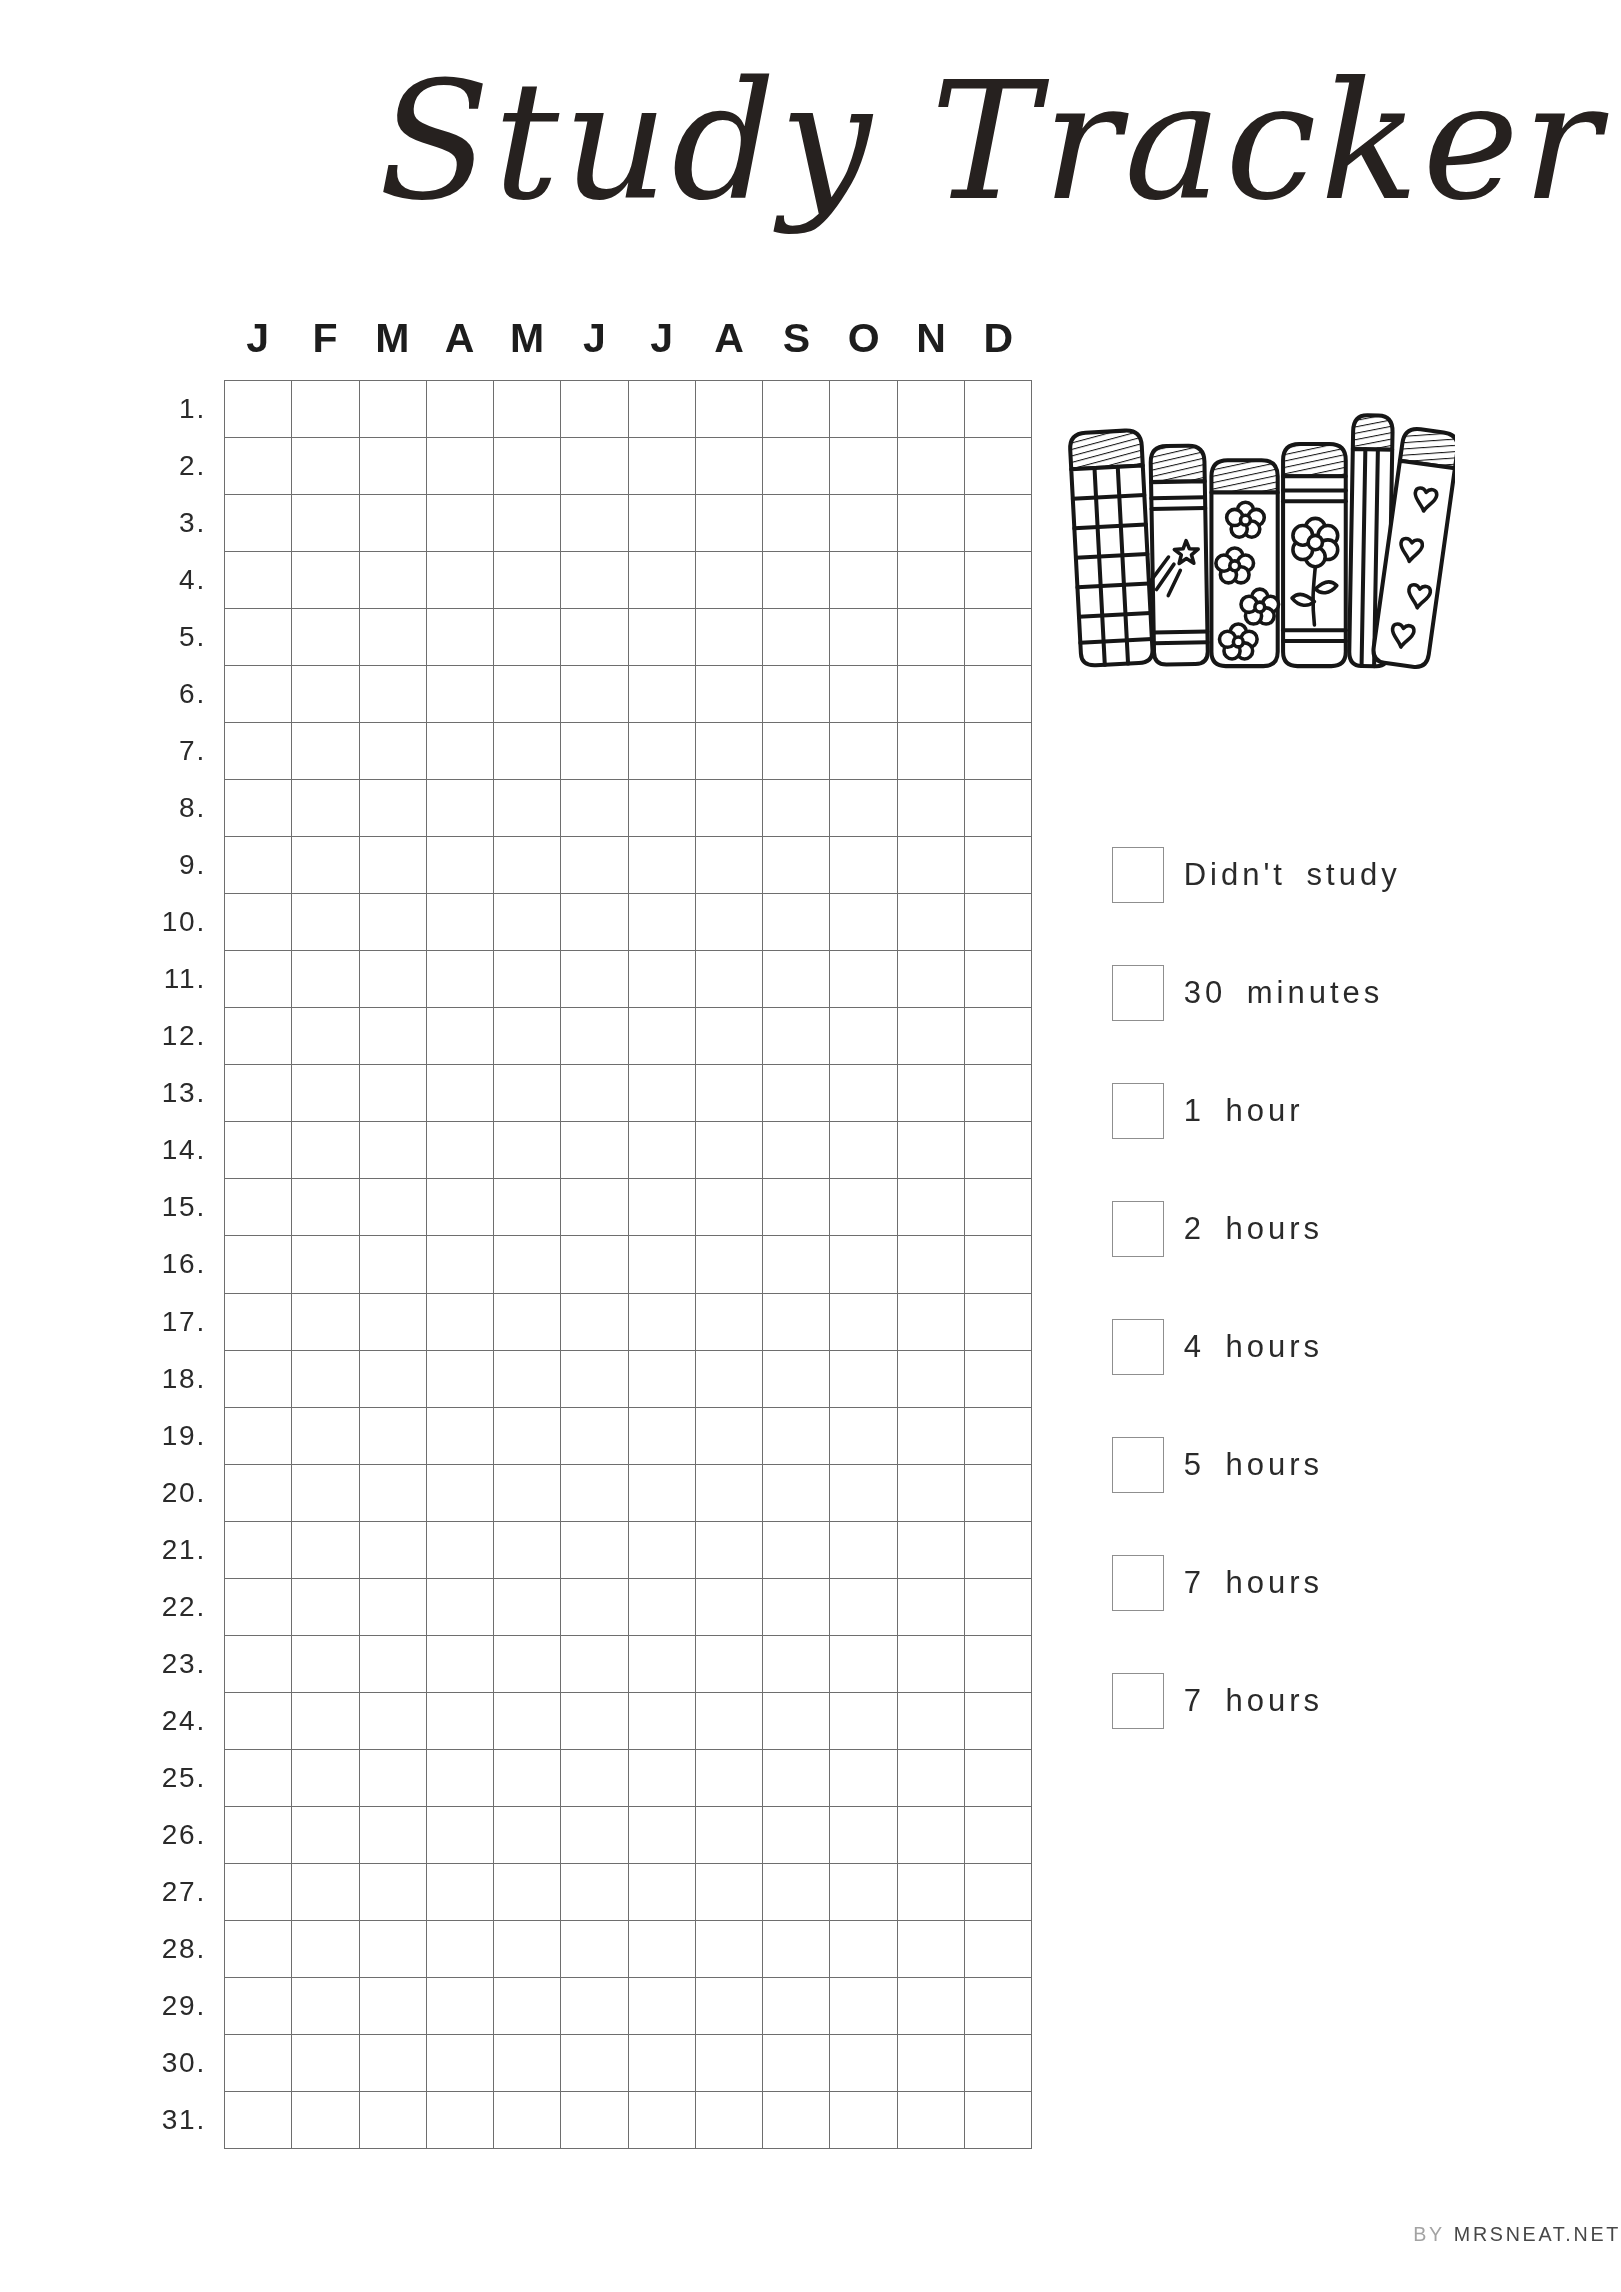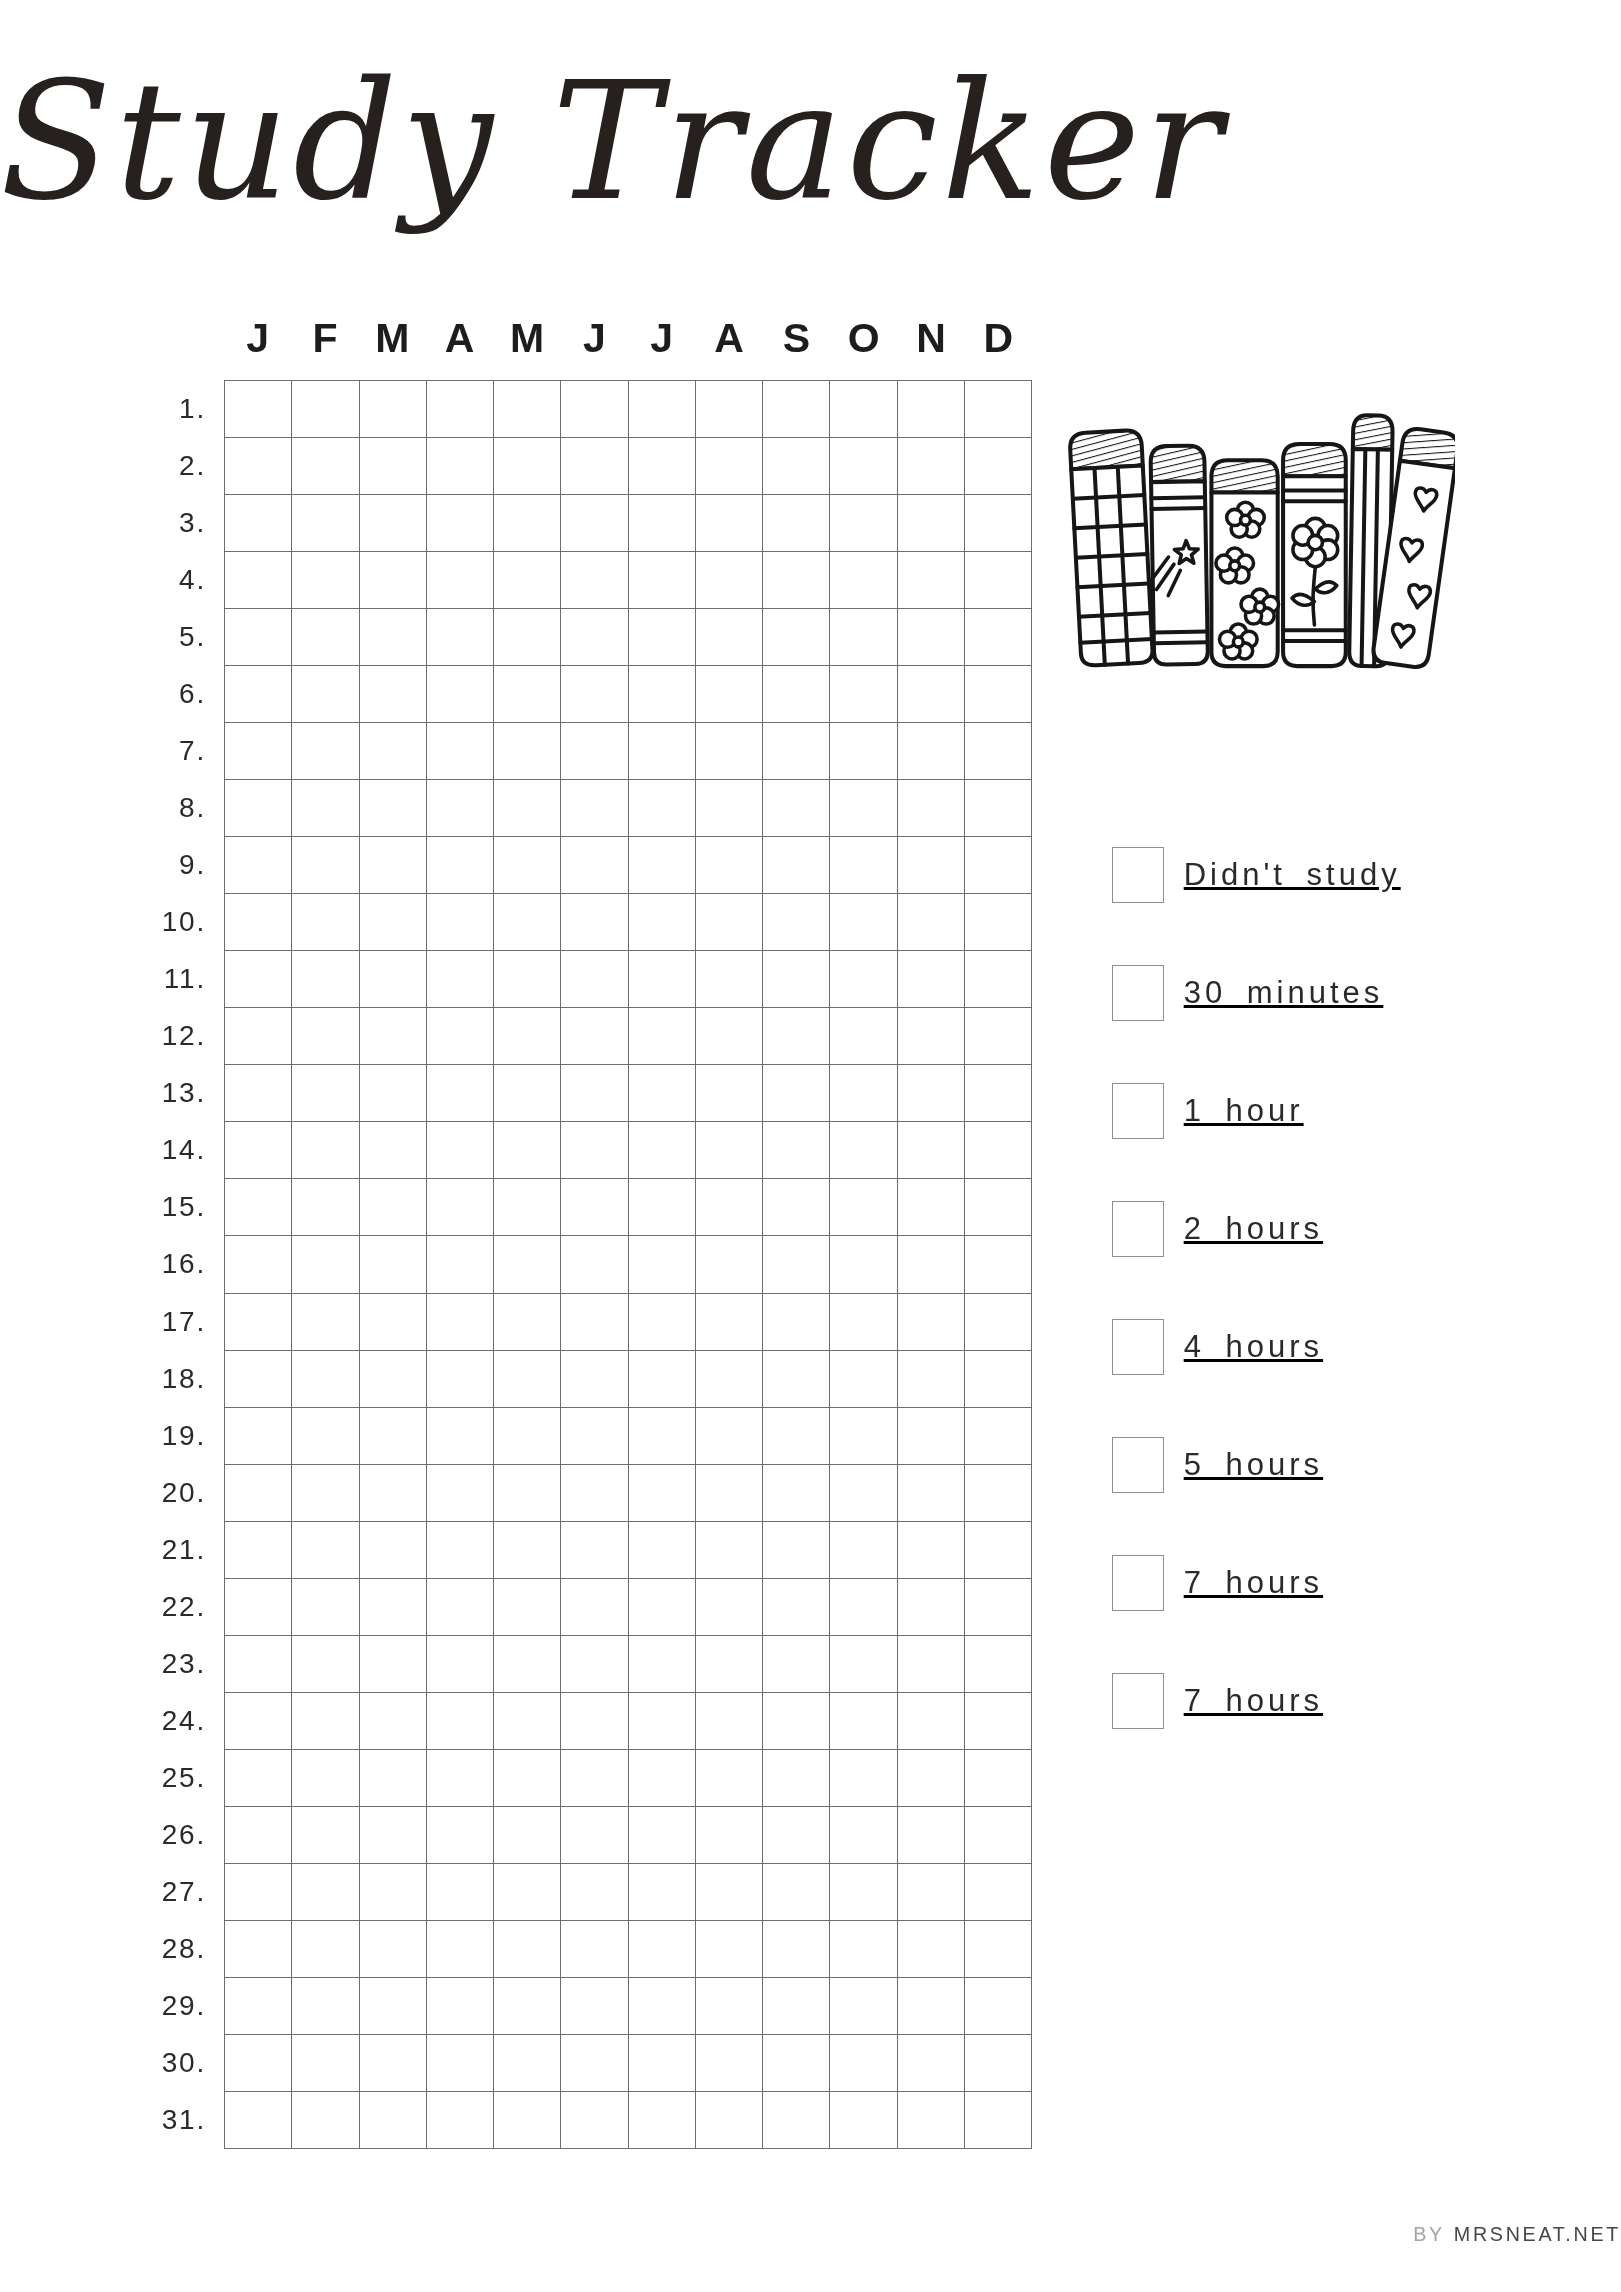--- a/index.html
+++ b/index.html
@@ -17,21 +17,21 @@
     width:1621px;
     height:2293px;
     background:#ffffff;
     font-family:"Liberation Sans", sans-serif;
     overflow:hidden;
   }
   .title{
     position:absolute;
     left:0; right:17px; top:32px;
     margin:0;
-    text-align:left;
+    text-align:right;
     font-family:"DejaVu Serif", serif;
     font-style:italic;
     font-weight:normal;
     font-size:163px;
     line-height:1.35;
     letter-spacing:3.6px;
     color:#26211f;
   }
   
   .months-row{
@@ -88,21 +88,20 @@
     left:1112px; top:847px;
     display:flex;
     flex-direction:column;
     gap:62px;
   }
   .legend-item{
     display:flex;
     align-items:center;
     gap:19.7px;
     height:56px;
-    text-decoration:underline;
   }
   .checkbox{
     flex:none;
     width:52px; height:56px;
     border:1.8px solid var(--checkbox-border);
     background:#ffffff;
   }
   .legend-label{
     font-size:31px;
     letter-spacing:4px;

